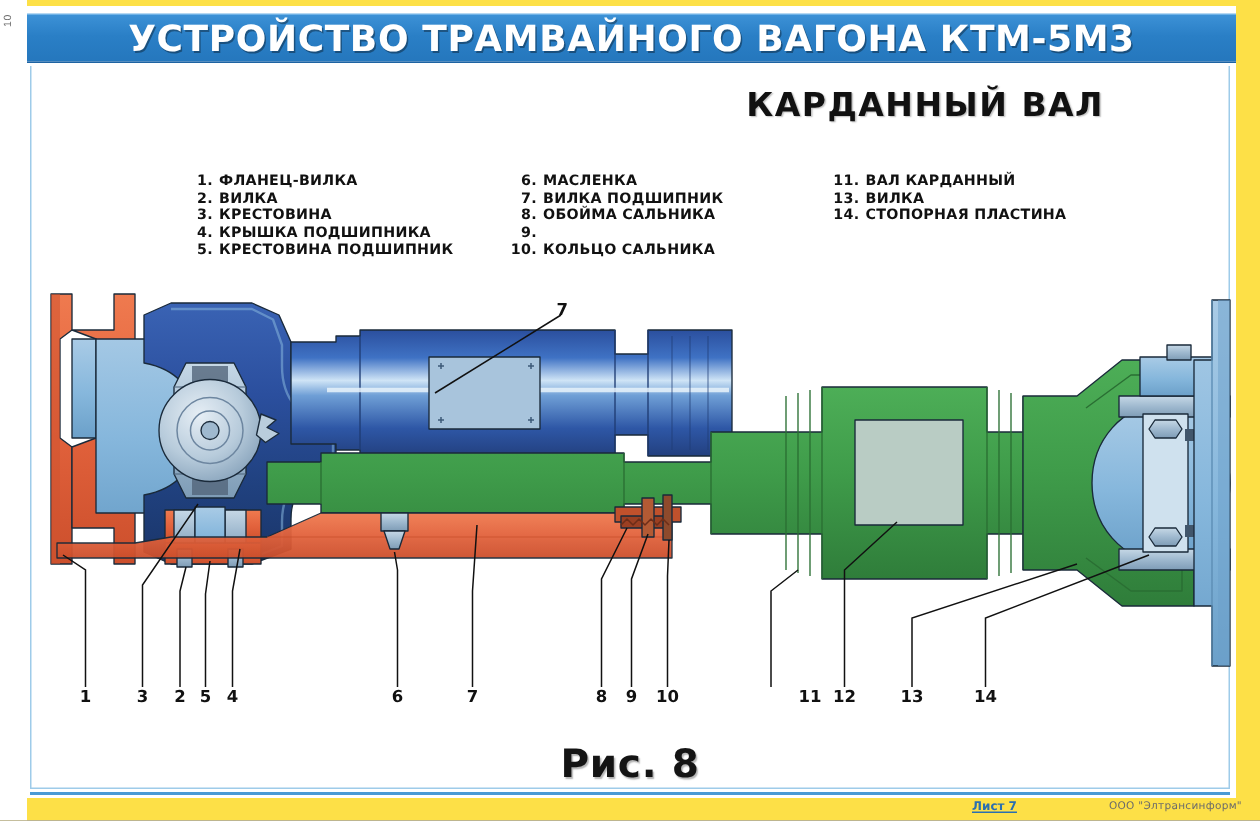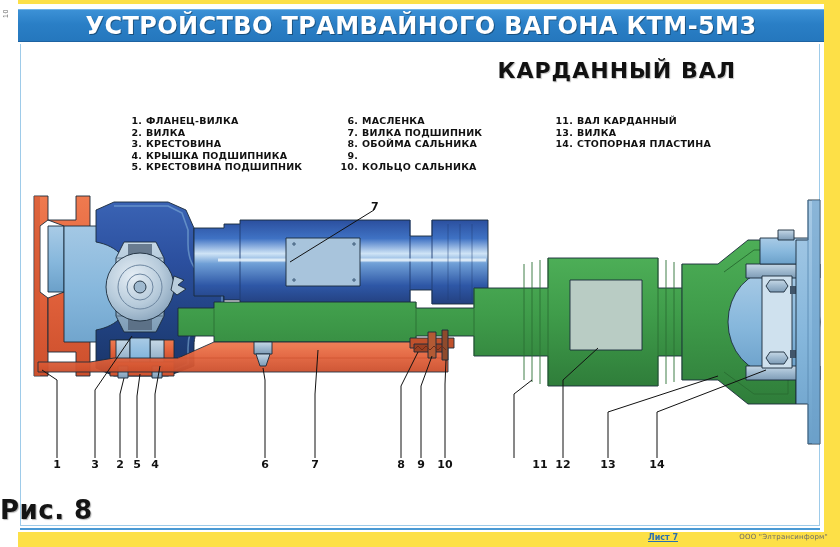--- a/index.html
+++ b/index.html
@@ -94,21 +94,21 @@
   .callouts{position:absolute;left:0;top:458px;width:840px;height:20px;}
   .callouts .cn{
     position:absolute;top:0;
     font-size:11px;font-weight:bold;color:#111;
     font-family:"DejaVu Sans",sans-serif;
     transform:translateX(-50%);
   }
 
   
   .figcap{
-    position:absolute;left:0;top:495px;width:840px;
+    position:absolute;left:0;top:495px;width:840px;text-align:center;
     font-size:26px;font-weight:bold;color:#141414;
     font-family:"DejaVu Sans",sans-serif;
     letter-spacing:0.5px;
     text-shadow:1px 1px 1px rgba(0,0,0,.3);
   }
 
   
   .footer-rule{
     position:absolute;left:20px;top:528px;width:800px;height:2px;
     background:#4b9ad4;

